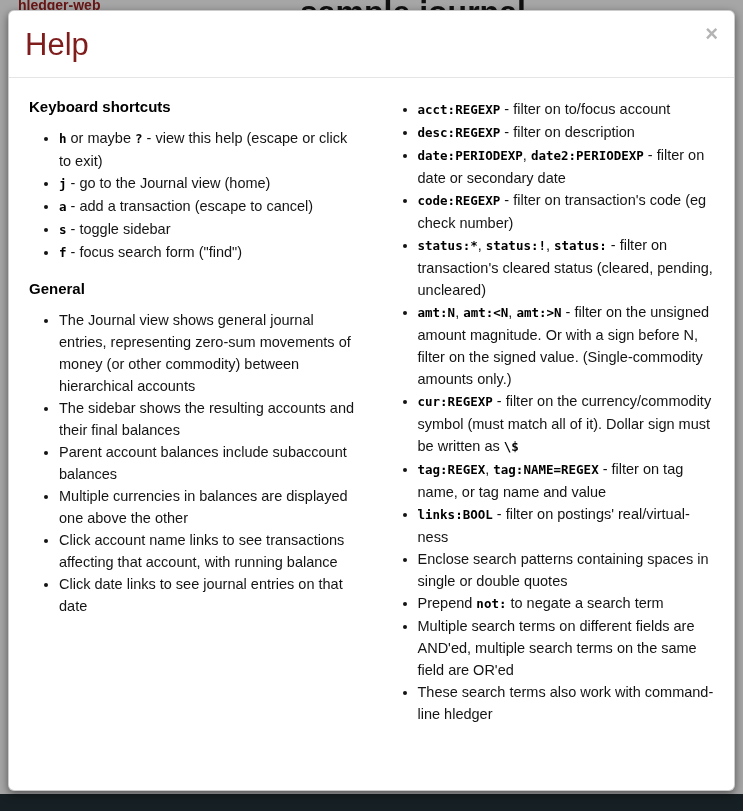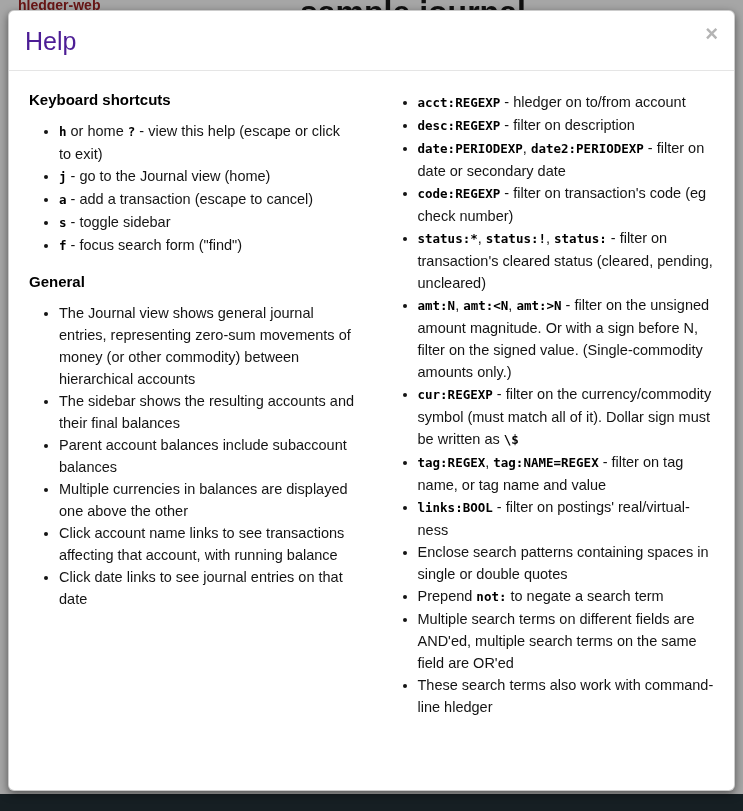--- a/index.html
+++ b/index.html
@@ -38,21 +38,21 @@
     border-radius: 6px;
     box-shadow: 0 3px 9px rgba(0,0,0,0.5);
     overflow: hidden;
   }
   .modal-header {
     padding: 15px 16px 14px 16px;
     border-bottom: 1px solid #e5e5e5;
     position: relative;
   }
   .modal-title {
-    font-size: 25px; font-weight: 500; color: #4c1d95; line-height: 1.2;
+    font-size: 31px; font-weight: 500; color: #7f1d1d; line-height: 1.2;
   }
   .close {
     position: absolute; top: 12px; right: 16px;
     font-size: 22px; font-weight: bold; color: #b4b4b4; line-height: 1;
     cursor: pointer;
   }
   .modal-body { padding: 20px; }
   .columns { display: flex; }
   .col { width: 50%; }
   .col-left  { padding-right: 16px; }
@@ -92,39 +92,39 @@
 <div class="modal">
   <div class="modal-header">
     <h2 class="modal-title">Help</h2>
     <span class="close">×</span>
   </div>
   <div class="modal-body">
     <div class="columns">
       <div class="col col-left">
         <h4 class="section-heading">Keyboard shortcuts</h4>
         <ul class="help-list">
-            <li><span class="code">h</span><span> or home </span><span class="code">?</span><span> - view this help (escape or click to exit)</span></li>
+            <li><span class="code">h</span><span> or maybe </span><span class="code">?</span><span> - view this help (escape or click to exit)</span></li>
             <li><span class="code">j</span><span> - go to the Journal view (home)</span></li>
             <li><span class="code">a</span><span> - add a transaction (escape to cancel)</span></li>
             <li><span class="code">s</span><span> - toggle sidebar</span></li>
             <li><span class="code">f</span><span> - focus search form ("find")</span></li>
           </ul>
         <h4 class="section-heading spaced">General</h4>
         <ul class="help-list">
             <li><span>The Journal view shows general journal entries, representing zero-sum movements of money (or other commodity) between hierarchical accounts</span></li>
             <li><span>The sidebar shows the resulting accounts and their final balances</span></li>
             <li><span>Parent account balances include subaccount balances</span></li>
             <li><span>Multiple currencies in balances are displayed one above the other</span></li>
             <li><span>Click account name links to see transactions affecting that account, with running balance</span></li>
             <li><span>Click date links to see journal entries on that date</span></li>
           </ul>
       </div>
       <div class="col col-right">
         <ul class="help-list">
-            <li><span class="code">acct:REGEXP</span><span> - hledger on to/from account</span></li>
+            <li><span class="code">acct:REGEXP</span><span> - filter on to/focus account</span></li>
             <li><span class="code">desc:REGEXP</span><span> - filter on description</span></li>
             <li><span class="code">date:PERIODEXP</span><span>, </span><span class="code">date2:PERIODEXP</span><span> - filter on date or secondary date</span></li>
             <li><span class="code">code:REGEXP</span><span> - filter on transaction's code (eg check number)</span></li>
             <li><span class="code">status:*</span><span>, </span><span class="code">status:!</span><span>, </span><span class="code">status:</span><span> - filter on transaction's cleared status (cleared, pending, uncleared)</span></li>
             <li><span class="code">amt:N</span><span>, </span><span class="code">amt:&lt;N</span><span>, </span><span class="code">amt:&gt;N</span><span> - filter on the unsigned amount magnitude. Or with a sign before N, filter on the signed value. (Single-commodity amounts only.)</span></li>
             <li><span class="code">cur:REGEXP</span><span> - filter on the currency/commodity symbol (must match all of it). Dollar sign must be written as </span><span class="code">\$</span></li>
             <li><span class="code">tag:REGEX</span><span>, </span><span class="code">tag:NAME=REGEX</span><span> - filter on tag name, or tag name and value</span></li>
             <li><span class="code">links:BOOL</span><span> - filter on postings' real/virtual-ness</span></li>
             <li><span>Enclose search patterns containing spaces in single or double quotes</span></li>
             <li><span>Prepend </span><span class="code">not:</span><span> to negate a search term</span></li>

